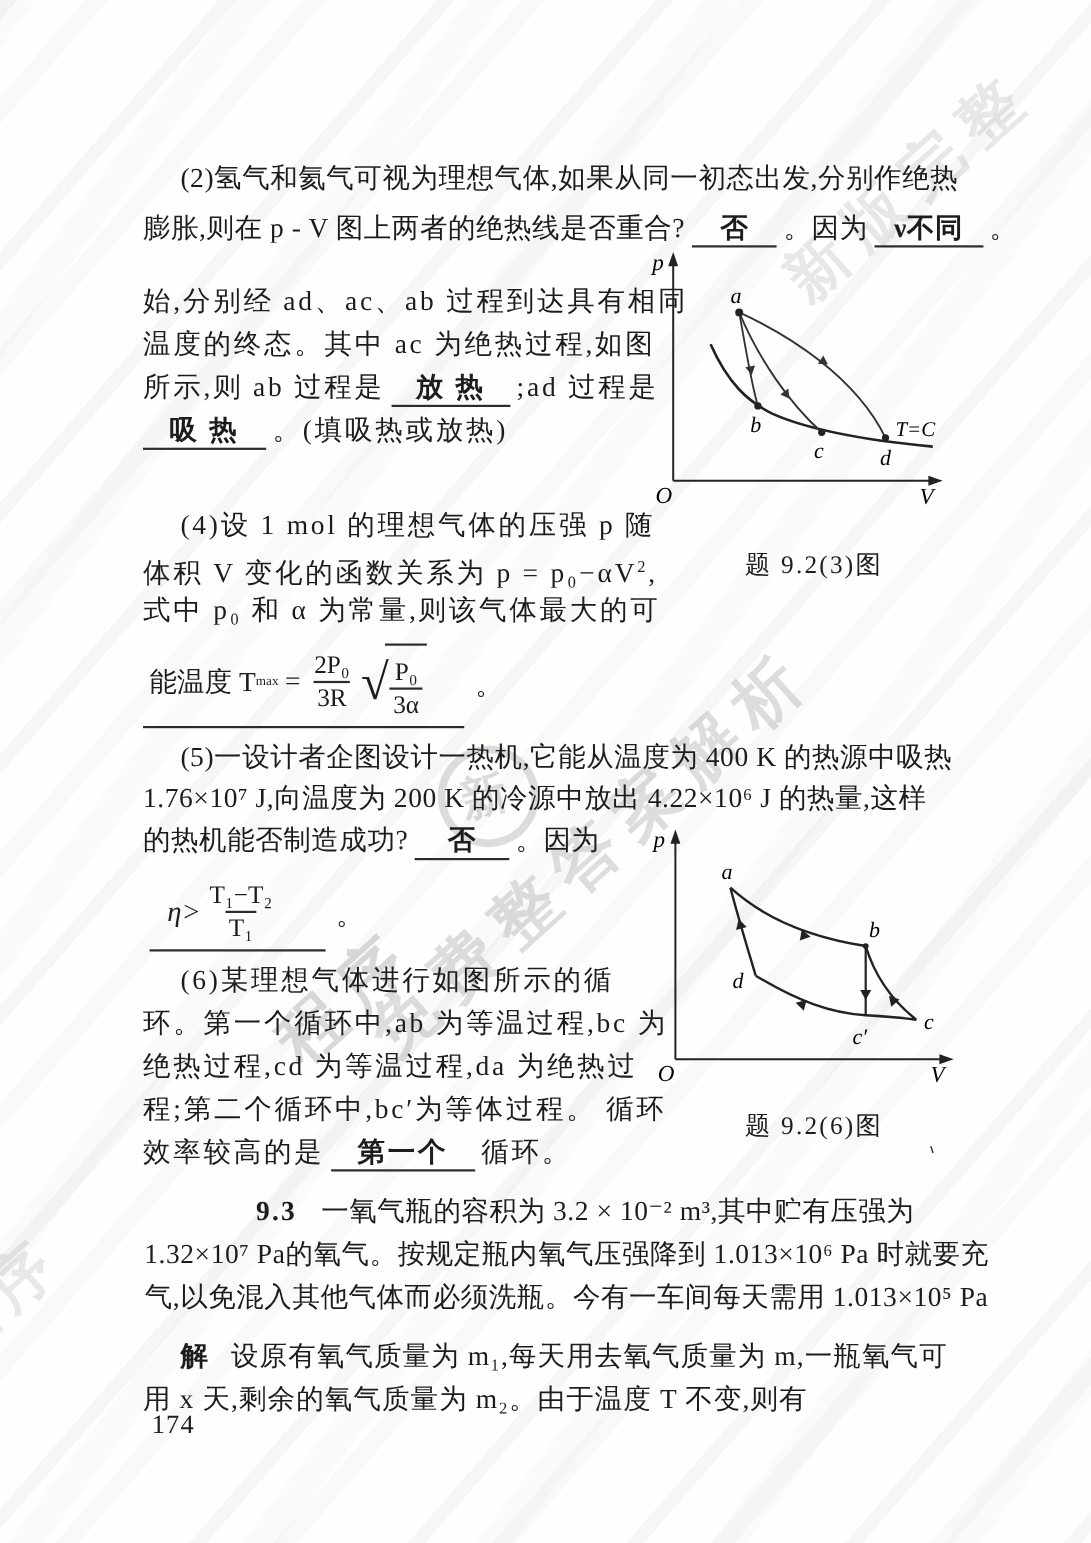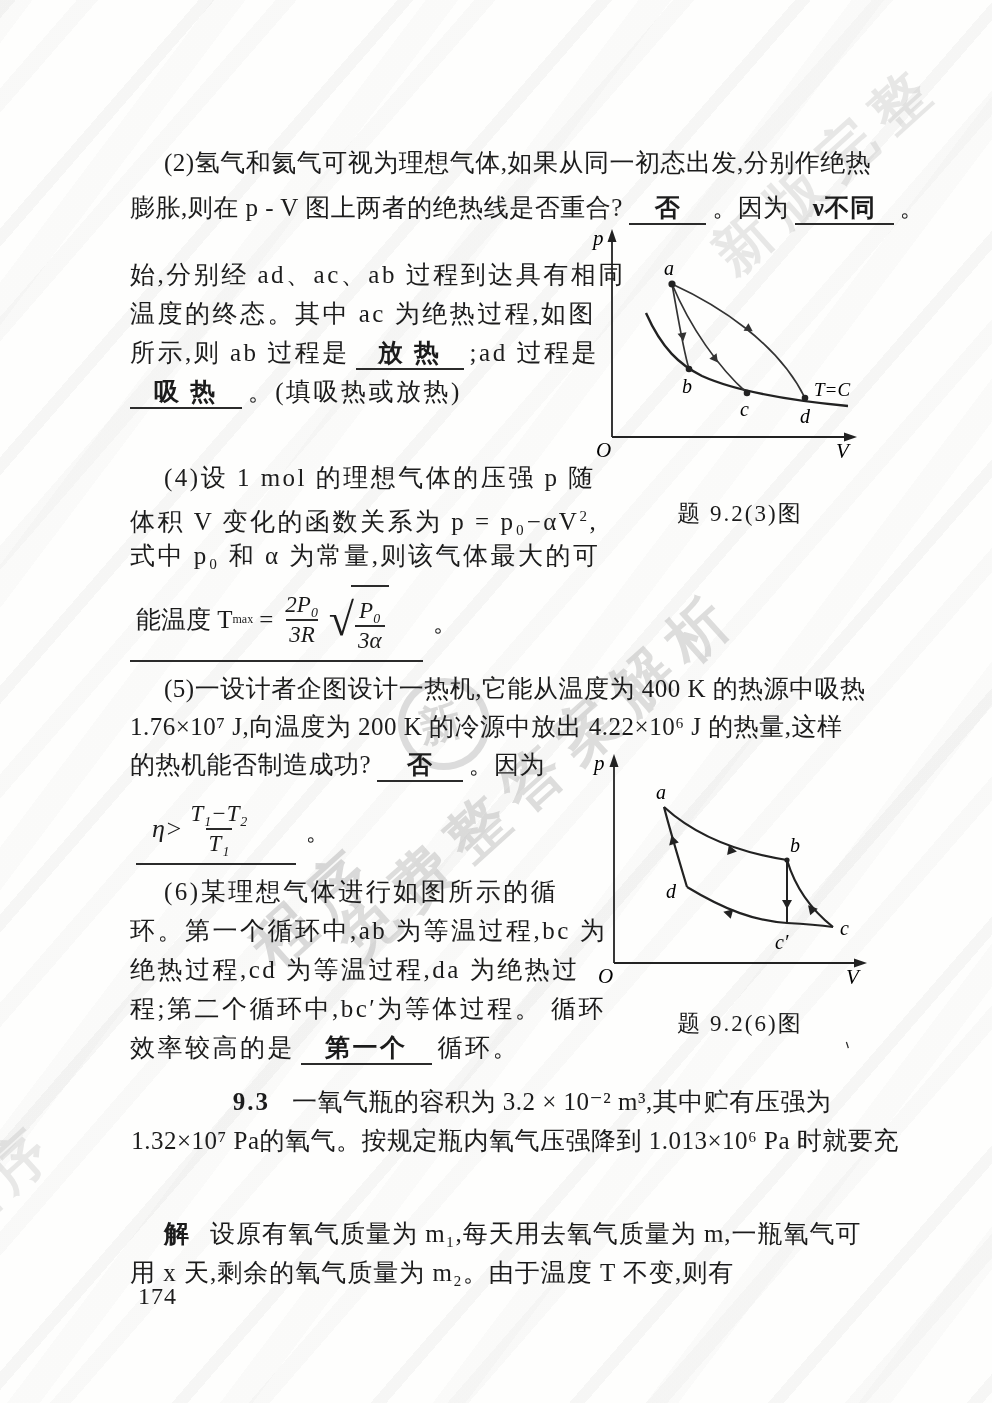--- a/index.html
+++ b/index.html
@@ -81,21 +81,21 @@
   .formula-line{
     display:flex;align-items:center;margin-top:8px;font-size:25px;
   }
   .ugroup{
     display:inline-flex;align-items:center;
     border-bottom:2px solid #2b2b2b;
     padding:2px 34px 6px 6px;
   }
   .frac{
     display:inline-flex;flex-direction:column;align-items:center;
-    font-size:23px;line-height:1.2;font-style:italic;margin:0 4px;
+    font-size:23px;line-height:1.2;margin:0 4px;
   }
   .frac .den{border-top:2px solid #2b2b2b;padding:0 3px;}
   .sqrt-sign{font-size:46px;font-style:normal;line-height:40px;margin-left:6px;}
   .sqrt-body{display:inline-flex;border-top:2px solid #2b2b2b;margin-left:-3px;padding-top:10px;}
   .after-dot{margin-left:10px;font-size:25px;}
   .var{font-style:italic;}
   sub{font-size:12px;}
   sup{font-size:15px;}
 
   .fig{position:absolute;width:300px;}
@@ -262,20 +262,21 @@
       <text x="76" y="146" class="pt-label">d</text>
     </svg>
     <div class="caption">题 9.2(6)图</div>
   </div>
 
   <div class="para p93">
     <div class="line indent">
       <span class="bold" style="margin-right:22px;letter-spacing:2px;">9.3</span><span>一氧气瓶的容积为 3.2 × 10⁻² m³,其中贮有压强为</span>
     </div>
     <div class="line">1.32×10⁷ Pa的氧气。按规定瓶内氧气压强降到 1.013×10⁶ Pa 时就要充</div>
+    <div class="line">气,以免混入其他气体而必须洗瓶。今有一车间每天需用 1.013×10⁵ Pa</div>
   </div>
 
   <div class="para sol">
     <div class="line indent">
       <span class="bold" style="margin-right:20px;">解</span><span>设原有氧气质量为 m₁,每天用去氧气质量为 m,一瓶氧气可</span>
     </div>
     <div class="line">用 x 天,剩余的氧气质量为 m₂。由于温度 T 不变,则有</div>
   </div>
 
   <div class="pagenum">174</div>

